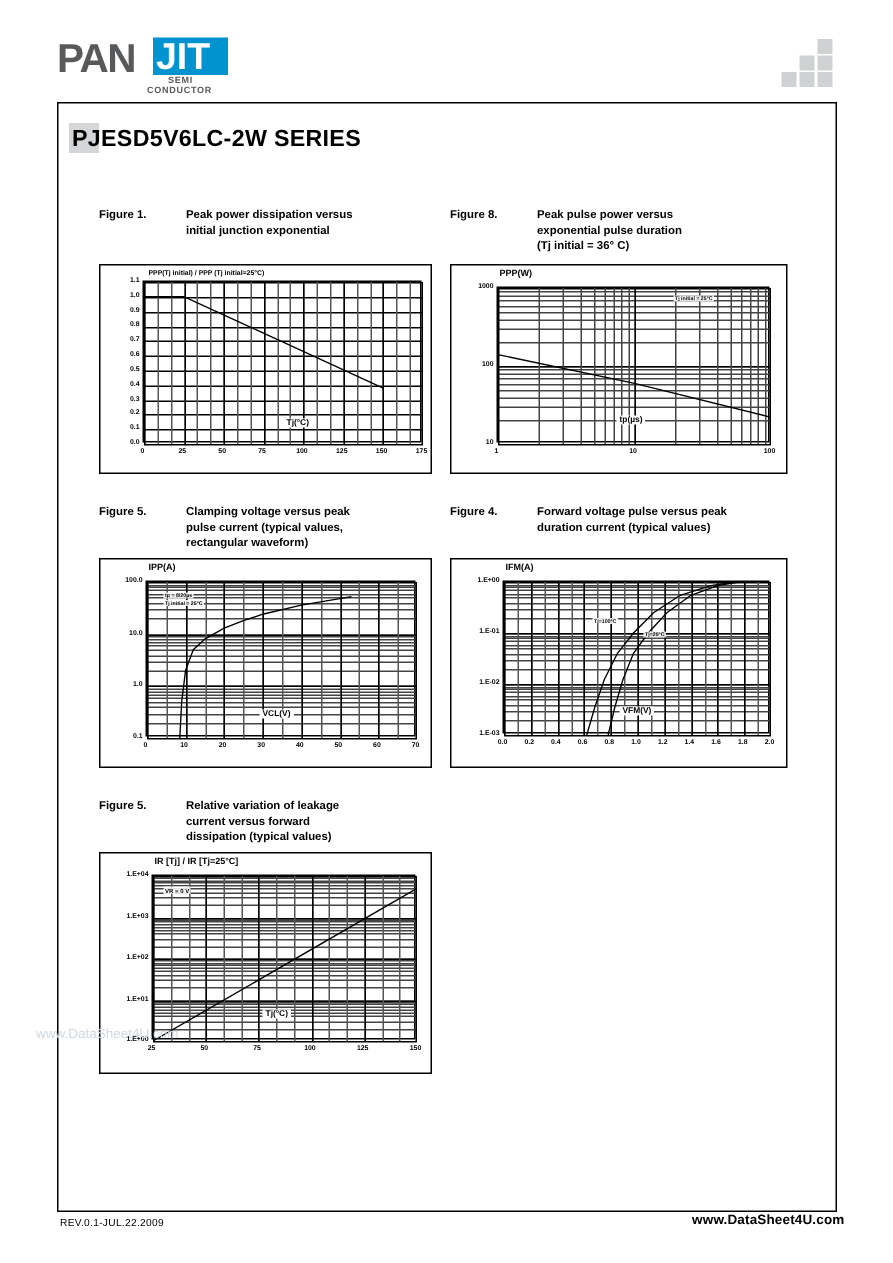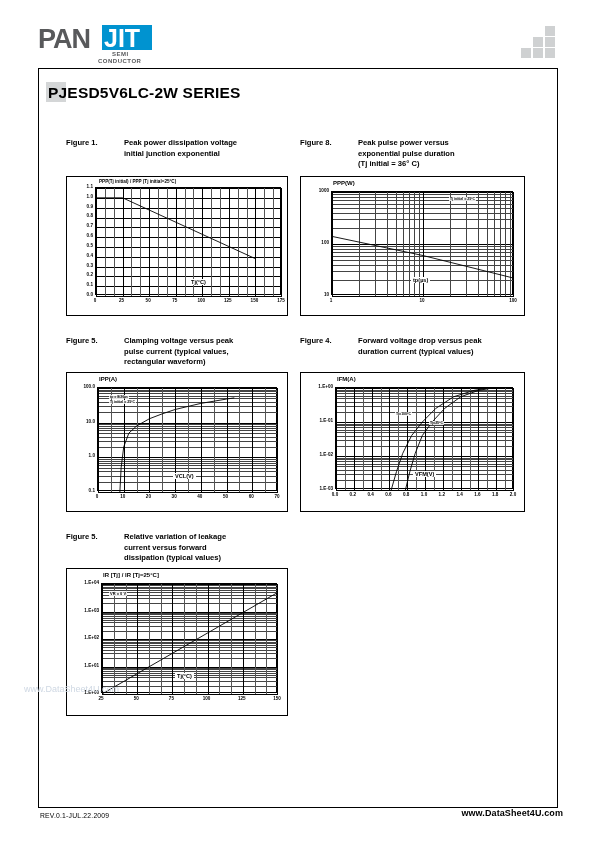--- a/index.html
+++ b/index.html
@@ -70,21 +70,21 @@
   <i style="left:24px;top:22px;"></i>
 </div>
 
 <div id="page-frame"></div>
 <div id="title-hl"></div>
 <div id="doc-title">PJESD5V6LC-2W SERIES</div>
 
 <div class="cap" style="left:66px;top:138px;width:225px;">
   <div class="num">Figure 1.</div>
   <div class="txt">
-    <div>Peak power dissipation voltage</div>
+    <div>Peak power dissipation versus</div>
     <div>initial junction exponential</div>
   </div>
 </div>
 
 <div class="cap" style="left:300px;top:138px;width:235px;">
   <div class="num">Figure 8.</div>
   <div class="txt">
     <div>Peak pulse power versus</div>
     <div>exponential pulse duration</div>
     <div>(Tj initial = 36° C)</div>
@@ -96,21 +96,21 @@
   <div class="txt">
     <div>Clamping voltage versus peak</div>
     <div>pulse current (typical values,</div>
     <div>rectangular waveform)</div>
   </div>
 </div>
 
 <div class="cap" style="left:300px;top:336px;width:235px;">
   <div class="num">Figure 4.</div>
   <div class="txt" style="width:180px;">
-    <div>Forward voltage drop versus peak</div>
+    <div>Forward voltage pulse versus peak</div>
     <div>duration current (typical values)</div>
   </div>
 </div>
 
 <div class="cap" style="left:66px;top:532px;width:225px;">
   <div class="num">Figure 5.</div>
   <div class="txt">
     <div>Relative variation of leakage</div>
     <div>current versus forward</div>
     <div>dissipation (typical values)</div>

